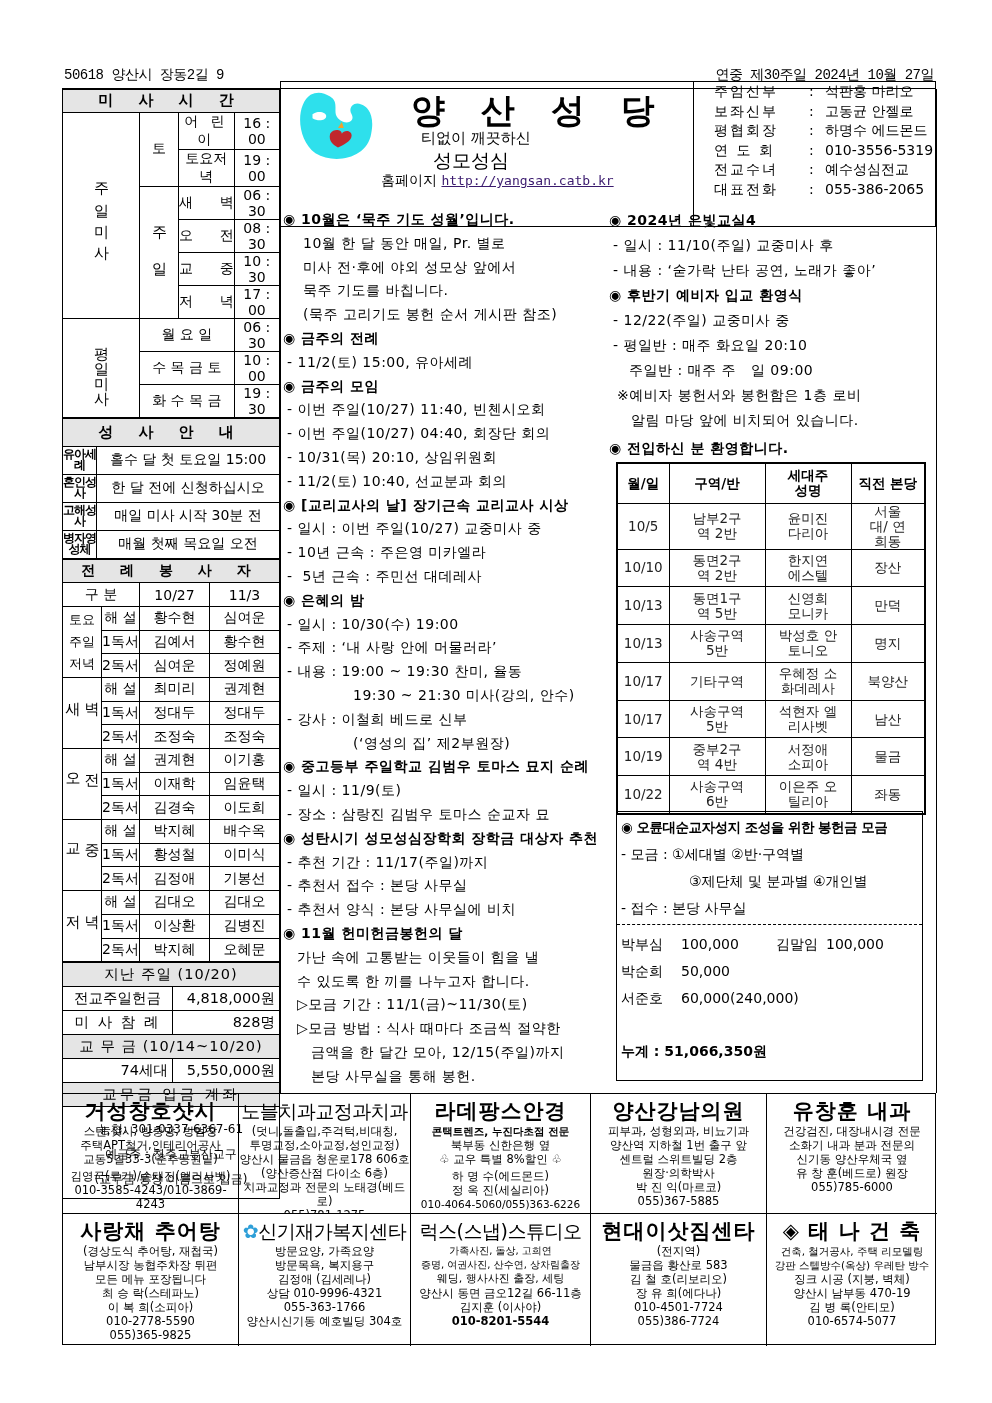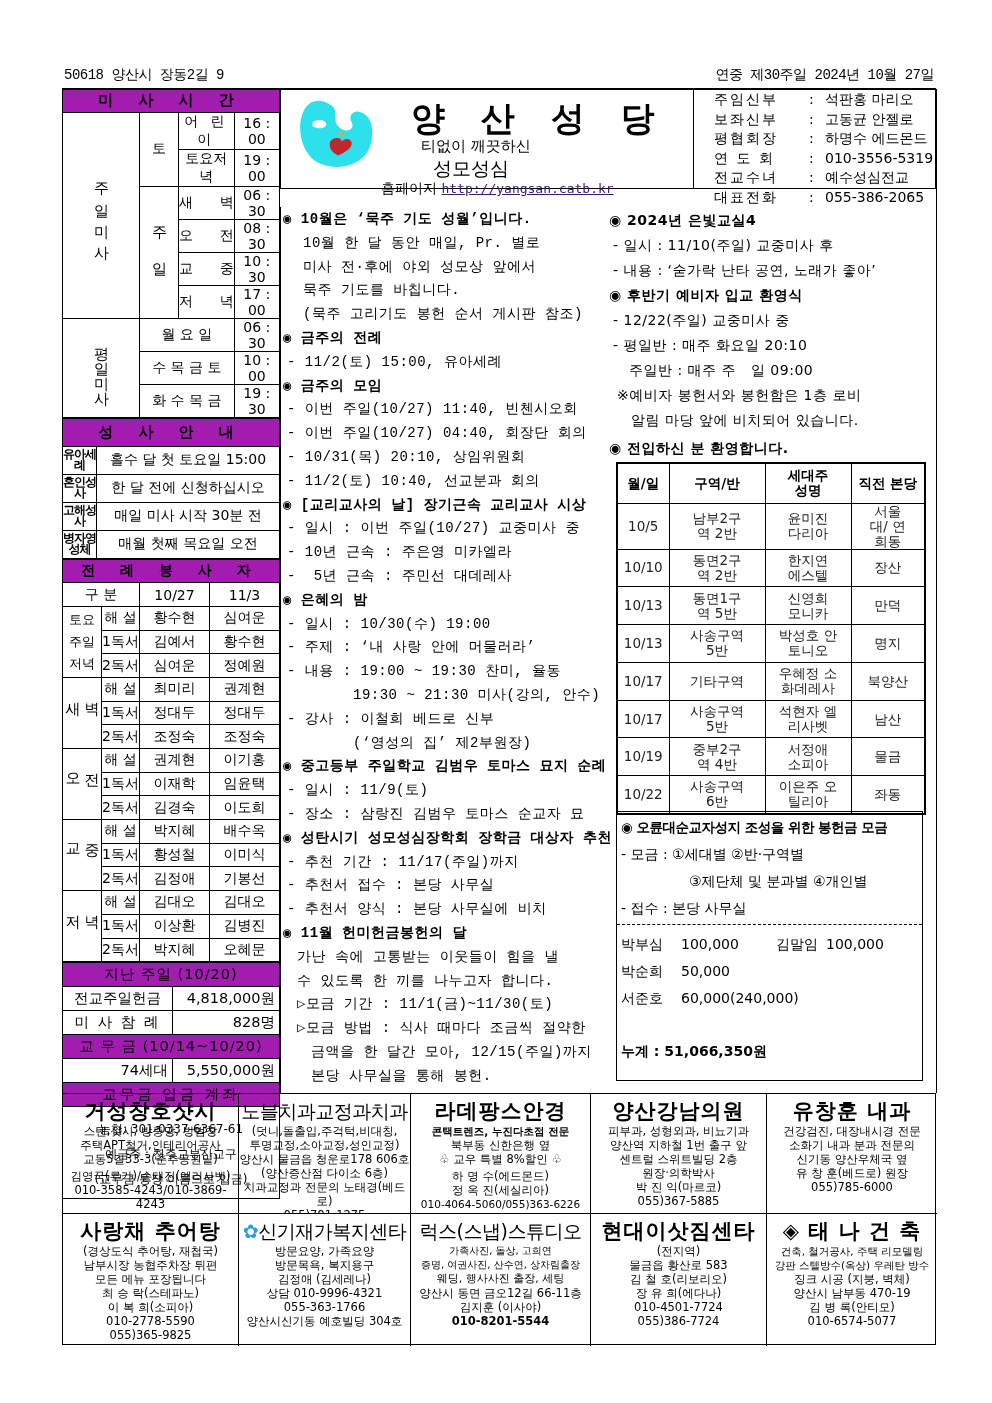--- a/index.html
+++ b/index.html
@@ -5,45 +5,45 @@
   * { box-sizing: border-box; margin: 0; padding: 0; }
   body { width: 992px; height: 1403px; background: #fff; font-family: "DejaVu Sans", sans-serif; color: #000; position: relative; overflow: hidden; }
   .abs { position: absolute; }
   .topline { left: 64px; top: 64px; width: 870px; height: 22px; font-size: 14px; display: flex; justify-content: space-between; align-items: center; letter-spacing: -0.5px; font-family: Liberation Mono, monospace; }
   .rule { left: 62px; top: 88px; width: 874px; border-top: 1.5px solid #000; }
 
   
   .left { left: 62px; top: 89px; width: 218px; }
   table { border-collapse: collapse; width: 100%; }
   td { border: 1px solid #000; text-align: center; vertical-align: middle; font-size: 14px; padding: 0; }
-  .hdr { background: #a21caf; font-weight: bold; letter-spacing: 10px; font-size: 15px; height: 22px; }
+  .hdr { background: #e5e5e5; font-weight: bold; letter-spacing: 10px; font-size: 15px; height: 22px; }
   .vt { writing-mode: vertical-lr; text-orientation: upright; letter-spacing: 6px; font-size: 15px; }
   .mass td { height: 22.5px; }
   .sm td { height: 28px; }
   .small-label { font-size: 12px; line-height: 11px; font-weight: bold; letter-spacing: -1px; width: 34px; }
   .svc td { height: 23.7px; font-size: 14px; }
   .fin td { height: 24px; font-size: 14.5px; }
   .acct { border: 1px solid #000; border-top: none; padding: 10px 0 6px; text-align: center; font-size: 12px; line-height: 25px; }
 
   
-  .hbox { left: 280px; top: 89px; width: 656px; height: 100px; border: 1px solid #000; display: flex; }
+  .hbox { left: 280px; top: 81px; width: 656px; height: 146px; border: 1px solid #000; display: flex; }
   .hleft { width: 413px; border-right: 1px solid #000; position: relative; }
   .hright { flex: 1; padding: 0 0 0 20px; font-size: 14px; line-height: 19.5px; }
   .hright .row { display: flex; }
   .hright .k { width: 95px; letter-spacing: 2px; }
   .hright .c { width: 16px; }
   .logo { position: absolute; left: 10px; top: 2px; width: 88px; height: 80px; }
   .title { position: absolute; left: 130px; top: 6px; font-size: 34px; font-weight: bold; letter-spacing: 12px; }
   .sub1 { position: absolute; left: 140px; top: 47px; font-size: 15px; }
   .sub2 { position: absolute; left: 152px; top: 66px; font-size: 19px; }
   .hp { position: absolute; left: 100px; top: 90px; font-size: 14px; }
   .hp a { color: #3a1a6e; text-decoration: underline; font-family: "DejaVu Sans Mono", monospace; font-size: 13px; }
 
   
-  .mid { left: 283px; top: 208px; width: 322px; font-size: 14px; line-height: 23.8px; letter-spacing: 0.5px; font-family: Liberation Mono, monospace; }
+  .mid { left: 283px; top: 208px; width: 322px; font-size: 14px; line-height: 23.8px; letter-spacing: 0.5px; }
   .mid .h, .rc .h { font-weight: bold; white-space: nowrap; }
   .bul::before { content: "◉ "; }
   .ind { padding-left: 20px; }
   .ind2 { padding-left: 70px; }
   .d { padding-left: 4px; white-space: nowrap; }
   .midborder { left: 280px; top: 207px; width: 326px; height: 886px; border-left: 1px solid #000; border-right: none; }
   .rightborder { left: 936px; top: 89px; height: 1004px; border-left: 1px solid #000; }
 
   
   .rc { left: 609px; top: 208px; width: 324px; font-size: 14px; line-height: 25px; letter-spacing: 0.5px; }

